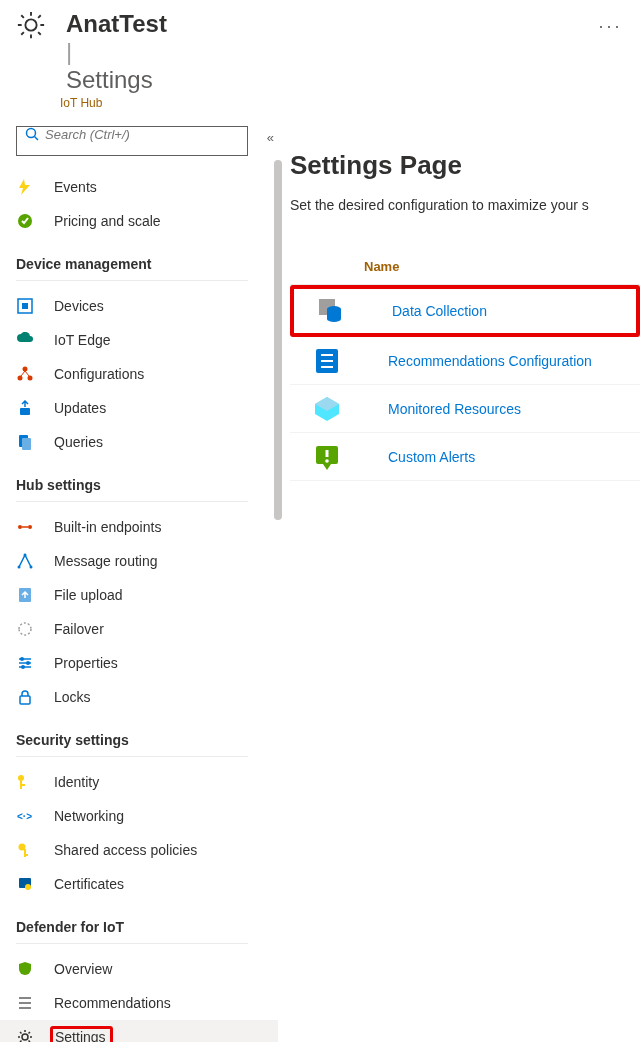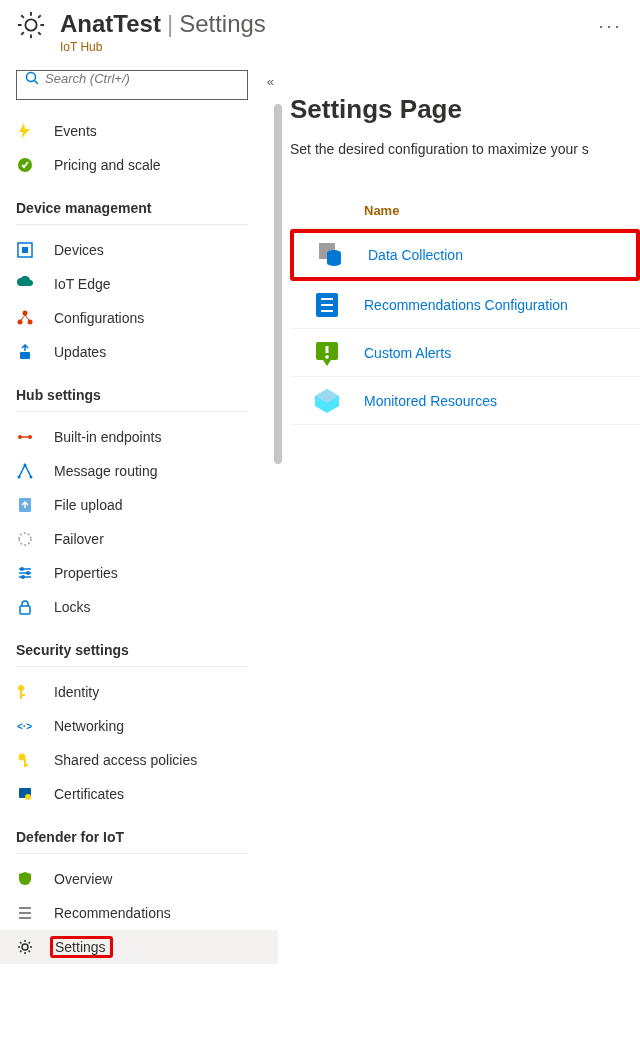--- a/index.html
+++ b/index.html
@@ -2,21 +2,21 @@
 <html><head>
 <meta charset="utf-8">
 <style>
   * { box-sizing: border-box; margin: 0; padding: 0; font-family: "Segoe UI", -apple-system, sans-serif; }
   body { width: 640px; height: 1042px; background: #fff; color: #323130; overflow: hidden; position: relative; }
 
   
   .header { display: flex; align-items: flex-start; padding: 10px 14px 6px 16px; gap: 14px; }
   .header .gear svg { width: 30px; height: 30px; }
   .header .titles { display: flex; flex-direction: column; }
-  .header .title-row { display: flex; align-items: baseline; }
+  .header .title-row { display: flex; align-items: baseline; flex-direction: column; }
   .header .title-main { font-size: 24px; font-weight: 600; color: #323130; }
   .header .title-sep { font-size: 24px; font-weight: 300; color: #a19f9d; margin: 0 6px; }
   .header .title-sub { font-size: 24px; font-weight: 400; color: #605e5c; }
   .header .subtitle { font-size: 12px; color: #a16207; margin-top: 2px; }
   .header .dots { margin-left: auto; font-size: 18px; color: #605e5c; padding-top: 6px; padding-right: 4px; letter-spacing: 2px;}
 
   
   .layout { display: flex; height: calc(1042px - 60px); }
   .sidebar-wrap { width: 282px; position: relative; }
   .sidebar { width: 282px; height: 100%; overflow-y: auto; padding: 10px 0 10px 16px; }
@@ -33,21 +33,21 @@
   .nav-section { font-size: 14px; font-weight: 600; margin-top: 18px; margin-bottom: 8px; color: #323130; }
   .divider { border: none; border-top: 1px solid #edebe9; margin: 4px 0 8px 0; width: 232px; }
   .nav-item.selected { background: #f3f2f1; margin-left: -16px; padding-left: 16px; width: 278px;}
   .red-box { border: 3px solid #e60000; border-radius: 3px; padding: 0 4px 0 2px; margin-left: -4px; }
 
   
   .main { flex: 1; padding: 34px 0 0 8px; overflow: hidden; }
   .main h1 { font-size: 26px; font-weight: 600; color: #323130; margin-bottom: 16px; }
   .main .desc { font-size: 14px; color: #323130; margin-bottom: 46px; white-space: nowrap; }
   .main .col-head { font-size: 13px; font-weight: 600; color: #a16207; padding-left: 74px; border-bottom: 1px solid #edebe9; padding-bottom: 10px;}
-  .setting-row { display: flex; align-items: center; height: 48px; border-bottom: 1px solid #f3f2f1; }
+  .setting-row { display: flex; align-items: center; height: 48px; border-bottom: 1px solid #f3f2f1; gap: 24px; }
   .setting-row.highlight-row { border: 4px solid #e60000; border-radius: 3px; height: 52px;}
   .setting-row .rico { width: 74px; display: flex; justify-content: center; }
   .setting-row .rico svg { width: 28px; height: 28px; }
   .setting-row .rlink { color: #0078d4; font-size: 14px; }
 </style>
 </head>
 <body>
 
 <svg width="0" height="0" style="position:absolute">
   <defs>
@@ -245,20 +245,28 @@
     <span>Configurations</span>
   </div>
           <div class="nav-item">
     <span class="ico">
               <svg viewBox="0 0 16 16">
                 <use href="#i-updates"></use>
               </svg>
             </span>
     <span>Updates</span>
   </div>
+          <div class="nav-item">
+    <span class="ico">
+              <svg viewBox="0 0 16 16">
+                <use href="#i-queries"></use>
+              </svg>
+            </span>
+    <span>Queries</span>
+  </div>
           <div class="nav-section">Hub settings</div>
           <hr class="divider">
           <div class="nav-item">
     <span class="ico">
               <svg viewBox="0 0 16 16">
                 <use href="#i-endpoints"></use>
               </svg>
             </span>
     <span>Built-in endpoints</span>
   </div>
@@ -384,28 +392,28 @@
     <span class="rico">
             <svg viewBox="0 0 28 28">
               <use href="#i-recconfig"></use>
             </svg>
           </span>
     <span class="rlink">Recommendations Configuration</span>
   </div>
         <div class="setting-row">
     <span class="rico">
             <svg viewBox="0 0 28 28">
+              <use href="#i-monitored"></use>
+            </svg>
+          </span>
+    <span class="rlink">Monitored Resources</span>
+  </div>
+        <div class="setting-row">
+    <span class="rico">
+            <svg viewBox="0 0 28 28">
               <use href="#i-customalerts"></use>
             </svg>
           </span>
     <span class="rlink">Custom Alerts</span>
   </div>
-        <div class="setting-row">
-    <span class="rico">
-            <svg viewBox="0 0 28 28">
-              <use href="#i-monitored"></use>
-            </svg>
-          </span>
-    <span class="rlink">Monitored Resources</span>
-  </div>
       </div>
   </div>
 </div>
 
 </body></html>

